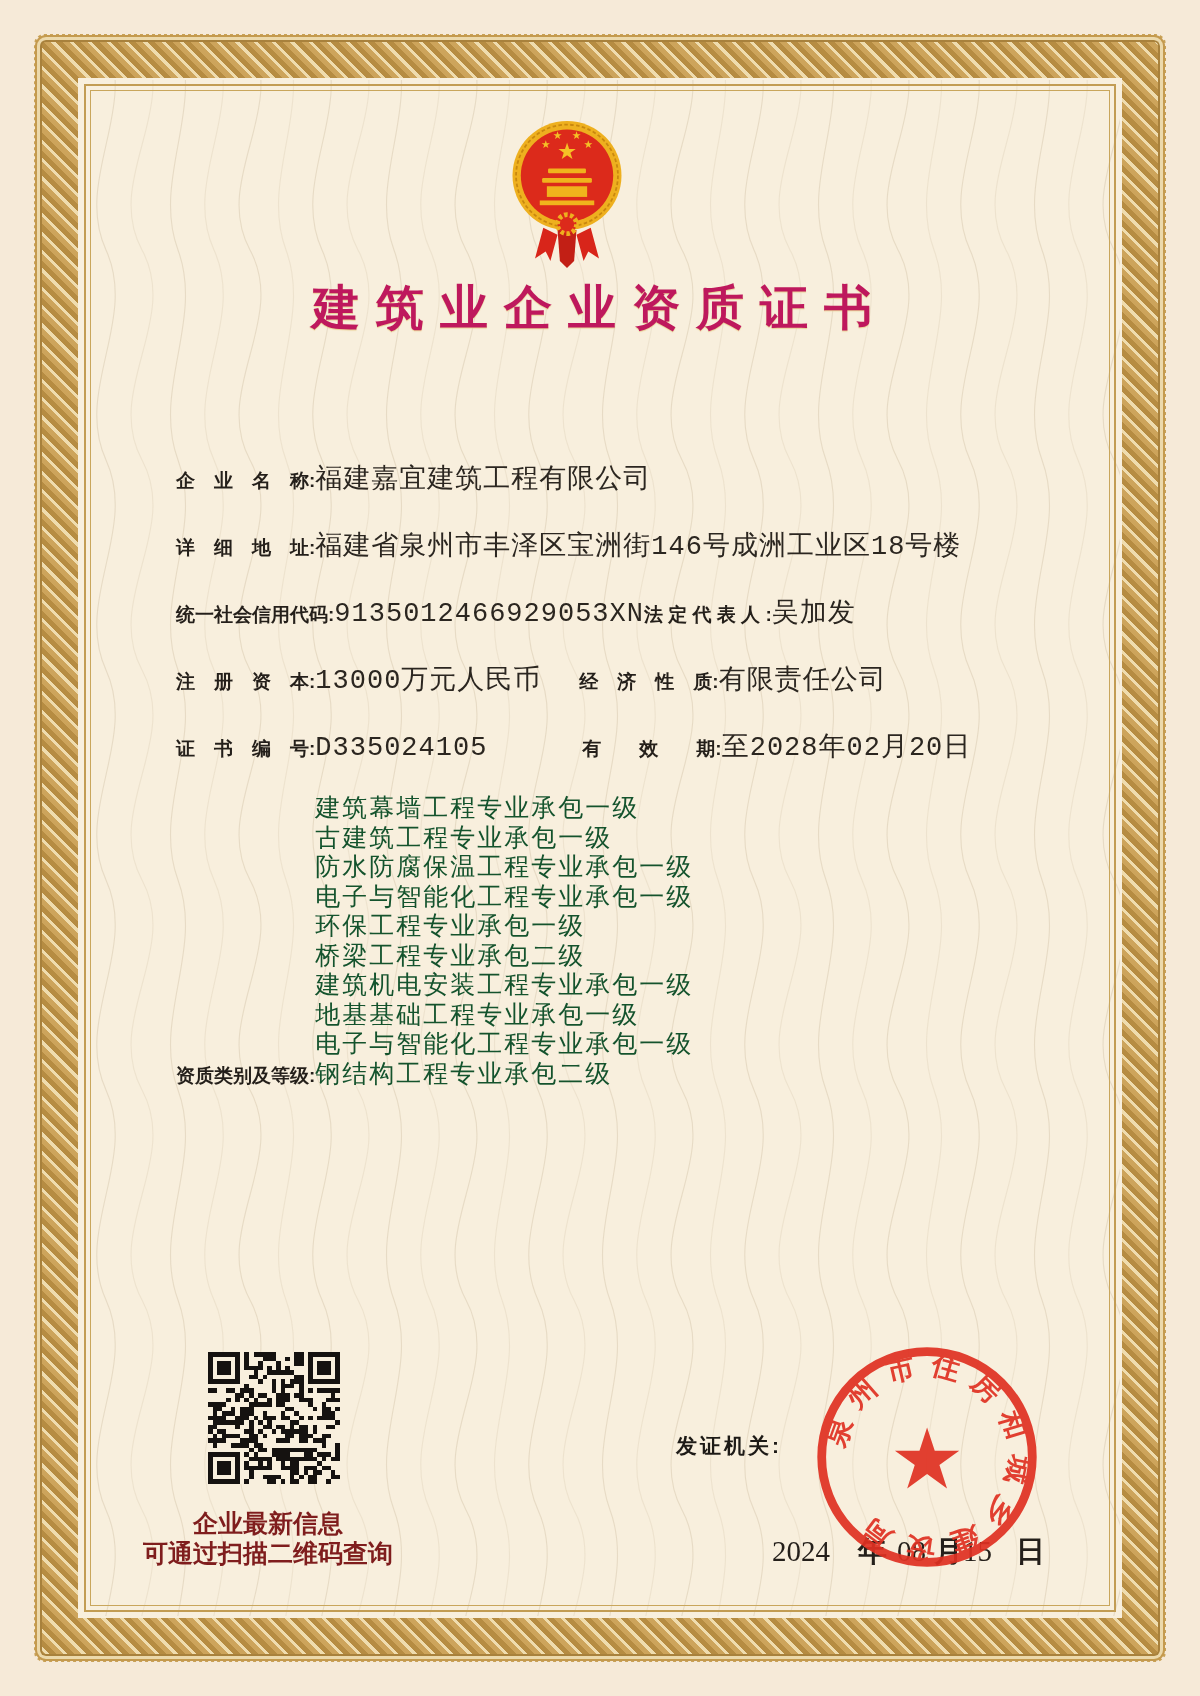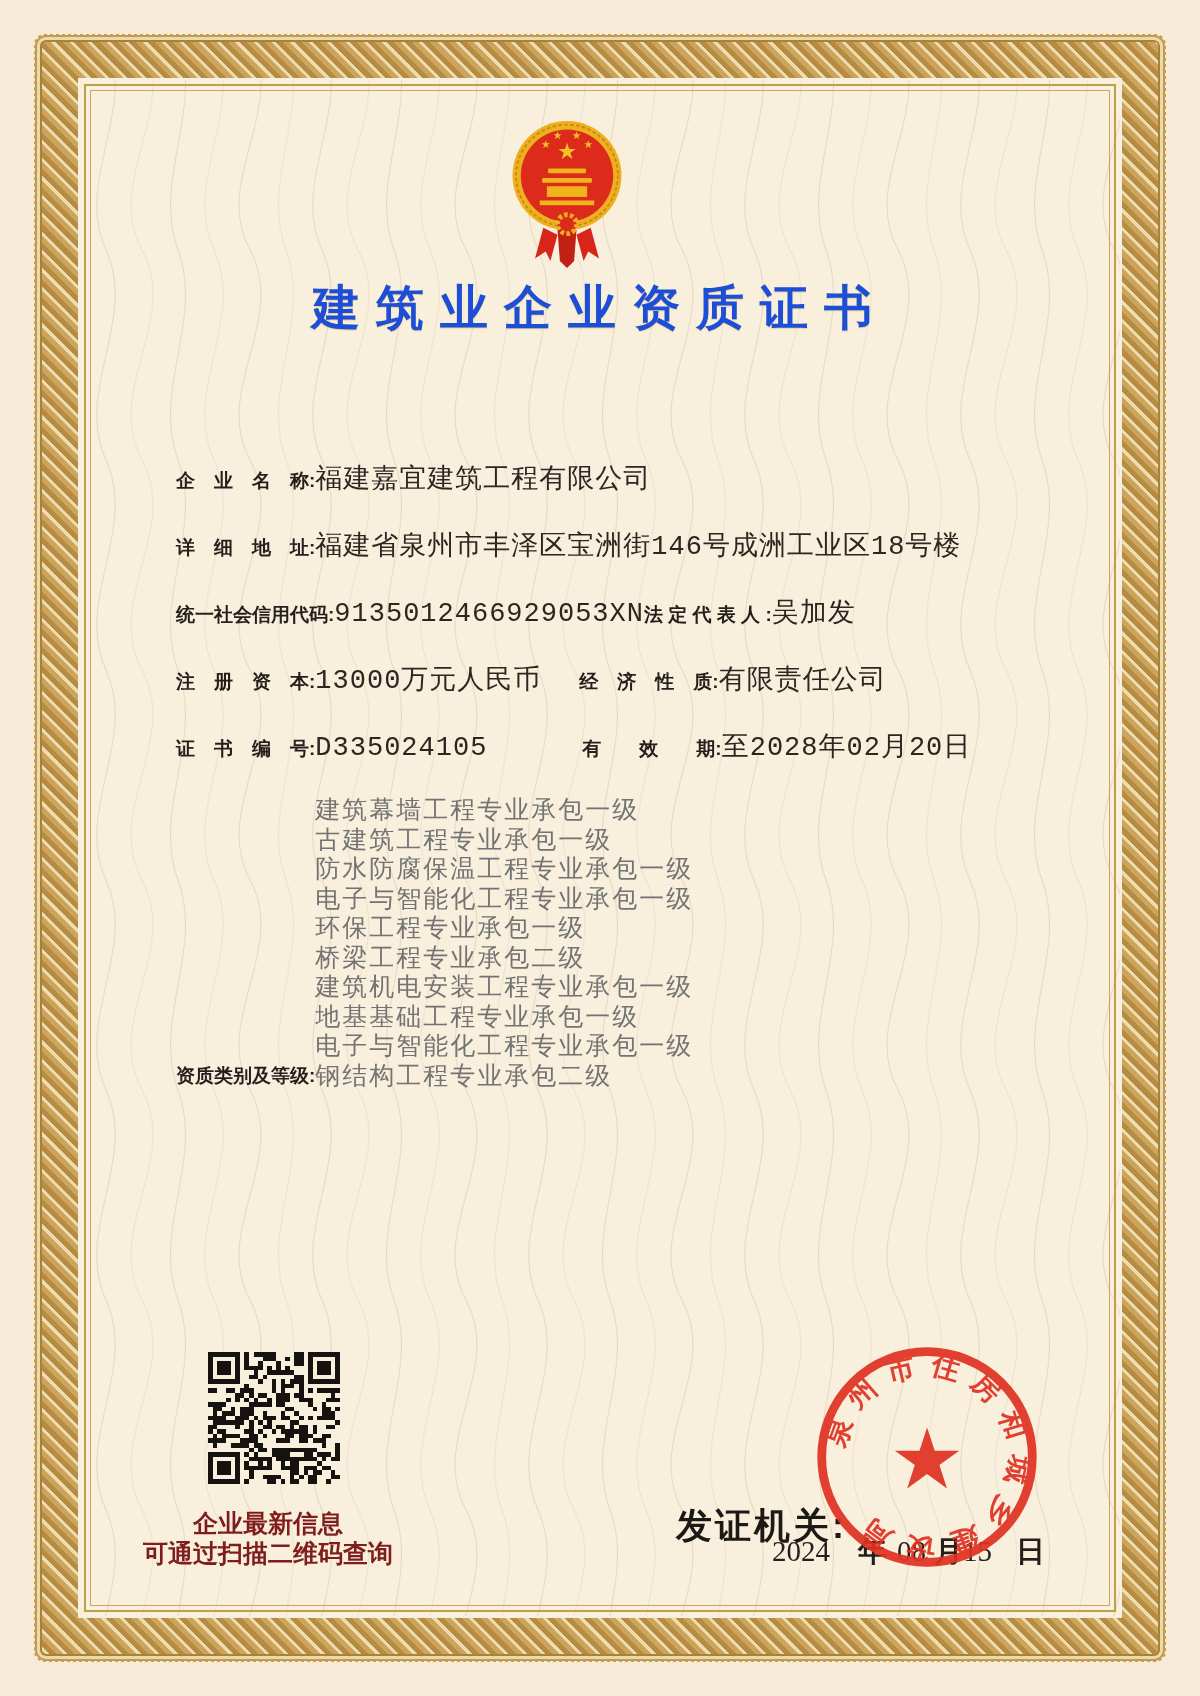--- a/index.html
+++ b/index.html
@@ -18,40 +18,40 @@
   .line-outer{position:absolute;inset:84px;border:2px solid #c29c53;z-index:3;}
   .line-inner{position:absolute;inset:90px;border:1px solid #c9a65c;z-index:3;}
 
   .waves{position:absolute;inset:80px;z-index:2;pointer-events:none;}
 
   .content{position:absolute;inset:0;z-index:5;}
 
   .emblem{position:absolute;left:492px;top:114px;width:150px;height:154px;}
 
   .title{position:absolute;left:0;top:276px;width:100%;text-align:center;
-    font-weight:bold;font-size:48px;letter-spacing:16px;color:#1d4ed8;
+    font-weight:bold;font-size:48px;letter-spacing:16px;color:#be185d;
     font-family:Liberation Serif, serif;text-shadow:0 1px 1px #e9cf92;}
 
   .row{position:absolute;left:176px;white-space:nowrap;}
   .lab{font-weight:bold;font-size:19px;color:#241f1a;font-family:"Liberation Sans",sans-serif;}
   .val{font-size:27px;color:#2b2620;font-family:Liberation Mono, monospace;letter-spacing:1px;}
   .sp38{display:inline-block;width:38px;}
   .sp95{display:inline-block;width:95px;}
 
   .quals{position:absolute;left:176px;top:795px;display:flex;align-items:flex-end;}
   .quals .lab{line-height:29.5px;}
   .qual-list{list-style:none;margin:0;padding:0;}
-  .qual-list li{font-size:25px;line-height:29.5px;color:#737373;
-    font-family:Liberation Serif, serif;letter-spacing:2px;}
+  .qual-list li{font-size:25px;line-height:29.5px;color:#14532d;
+    font-family:Liberation Mono, monospace;letter-spacing:2px;}
 
   .qr{position:absolute;left:208px;top:1352px;width:132px;height:132px;}
   .qr-caption{position:absolute;left:118px;top:1508px;width:300px;text-align:center;}
   .qr-caption div{font-weight:bold;font-size:25px;line-height:30px;color:#7f1d1d;}
 
-  .issuer{position:absolute;left:676px;top:1502px;font-weight:bold;font-size:36px;color:#1d1a16;letter-spacing:3px;}
+  .issuer{position:absolute;left:676px;top:1432px;font-weight:bold;font-size:21px;color:#1d1a16;letter-spacing:3px;}
 
   .date-line{position:absolute;left:772px;top:1532px;white-space:nowrap;font-size:29px;color:#241f1a;}
   .date-line .num{font-family:"Liberation Serif",serif;}
   .date-line .unit{font-family:"Liberation Sans",sans-serif;font-weight:bold;}
   .g28{display:inline-block;width:28px;} .g10{display:inline-block;width:10px;}
   .g8{display:inline-block;width:8px;} .g24{display:inline-block;width:24px;}
 
   .seal{position:absolute;left:810px;top:1340px;width:234px;height:234px;opacity:.92;z-index:6;}
 </style>
 </head>

